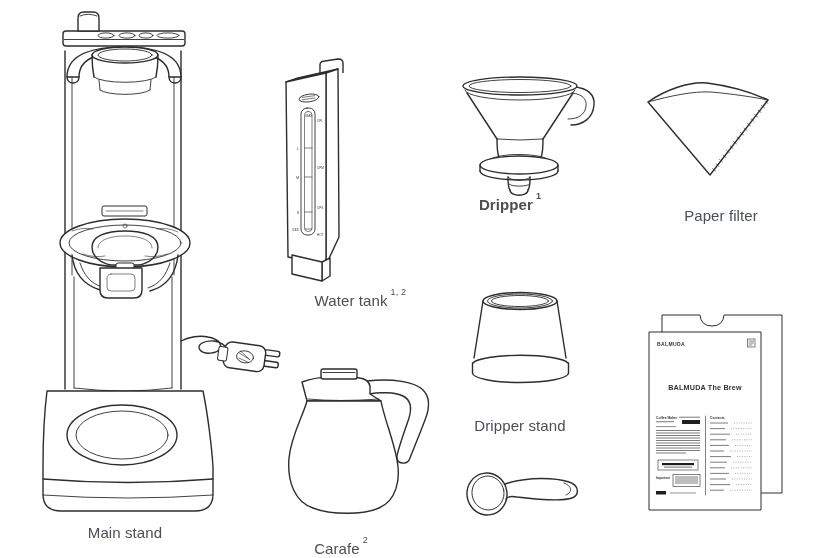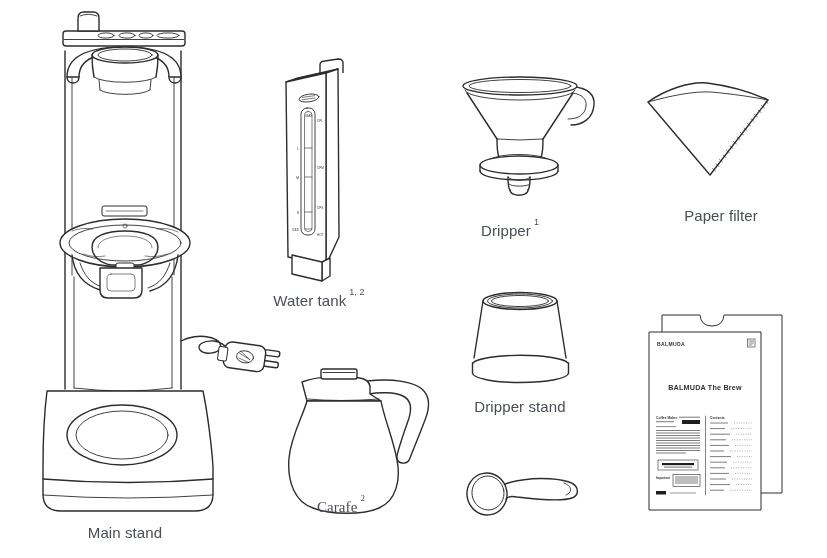--- a/index.html
+++ b/index.html
@@ -239,33 +239,33 @@
       <text class="txt" x="0" y="4" font-size="3.4" font-weight="bold">Contents</text>
       <path class="mline" d="M0,8 h18 M0,13.6 h15 M0,19.2 h20 M0,24.8 h16 M0,30.4 h19 M0,36 h14 M0,41.6 h21 M0,47.2 h17 M0,52.8 h15 M0,58.4 h19 M0,64 h16 M0,69.6 h20 M0,75.2 h14"></path>
       <path class="dots" d="M24,8 h18 M21,13.6 h21 M26,19.2 h16 M22,24.8 h20 M25,30.4 h17 M20,36 h22 M27,41.6 h15 M23,47.2 h19 M21,52.8 h21 M25,58.4 h17 M22,64 h20 M26,69.6 h16 M20,75.2 h22"></path>
     </g>
   </svg>
 
   <div class="caption" style="left:45px;top:523px;width:160px;">
     <span>Main stand</span>
   </div>
 
-  <div class="caption" style="left:239px;top:288px;width:160px;">
+  <div class="caption" style="left:246px;top:288px;width:160px;text-align:right;">
     <span>Water tank</span><sup class="sup">1, 2</sup>
   </div>
 
-  <div class="caption" style="left:261px;top:494px;width:160px;font-family:Liberation Serif, serif;">
+  <div class="caption" style="left:261px;top:536px;width:160px;">
     <span>Carafe</span><sup class="sup">2</sup>
   </div>
 
-  <div class="caption" style="left:430px;top:218px;width:160px;">
+  <div class="caption" style="left:430px;top:192px;width:160px;font-weight:bold;">
     <span>Dripper</span><sup class="sup">1</sup>
   </div>
 
-  <div class="caption" style="left:440px;top:397px;width:160px;">
+  <div class="caption" style="left:440px;top:416px;width:160px;">
     <span>Dripper stand</span>
   </div>
 
 
   <div class="caption caption2" style="left:626px;top:203px;width:190px;">
     <div>Paper filter</div>
   </div>
 
 
 </div>

